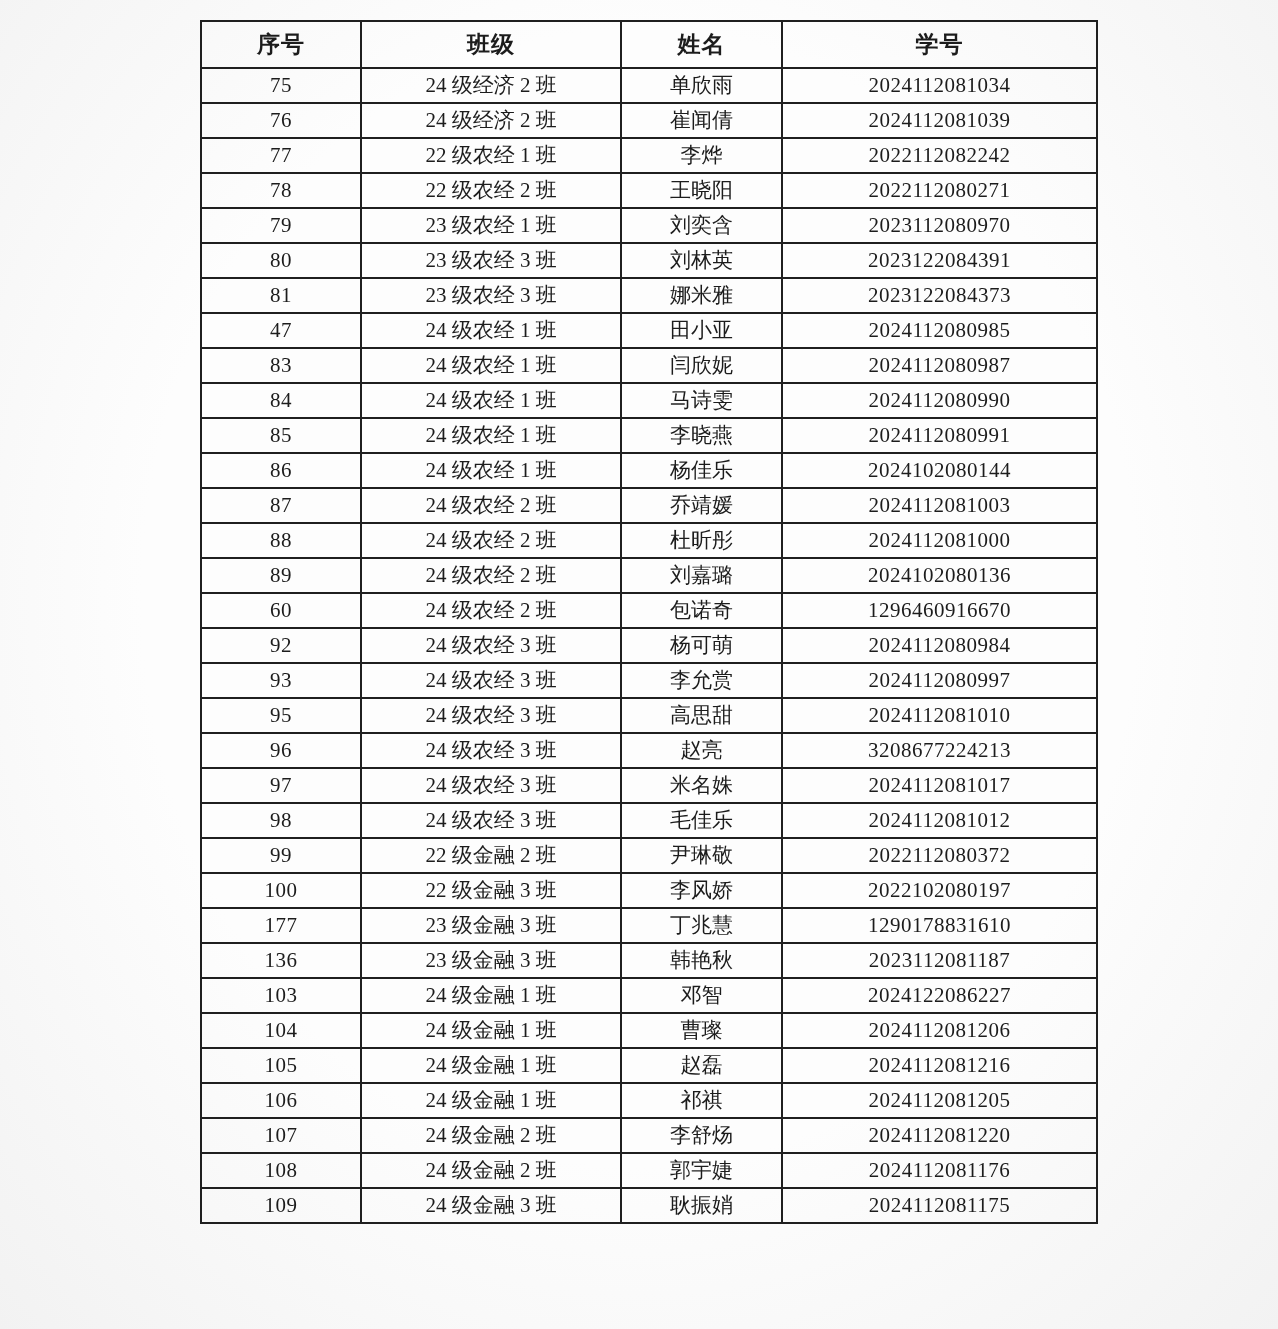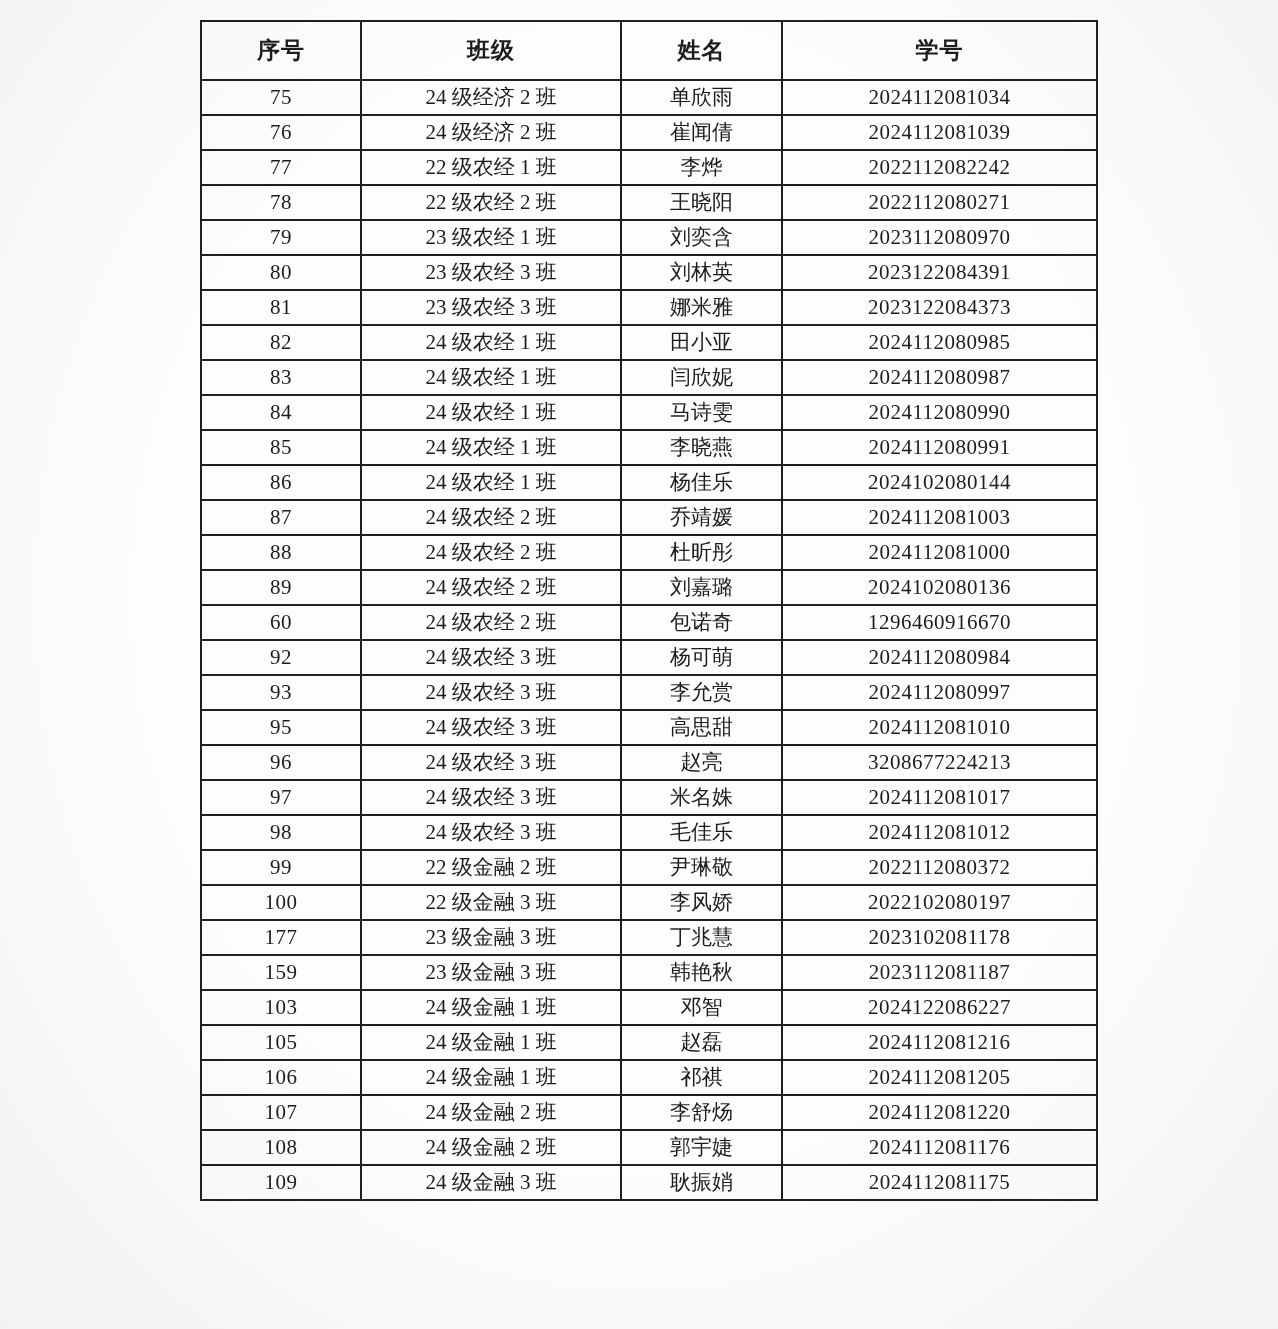--- a/index.html
+++ b/index.html
@@ -35,21 +35,21 @@
   table.roster col.c-name  { width: 161px; }
   table.roster col.c-id    { width: 315px; }
   table.roster th, table.roster td {
     border: 2px solid var(--border);
     text-align: center;
     vertical-align: middle;
     white-space: nowrap;
     overflow: hidden;
   }
   table.roster th {
-    height: 59px;
+    height: 47px;
     font-size: 23px;
     font-weight: bold;
     font-family: "Liberation Sans", "DejaVu Sans", sans-serif;
     letter-spacing: 1px;
   }
   table.roster td {
     height: 35px;
     font-size: 21px;
     line-height: 1;
   }
@@ -115,21 +115,21 @@
         <td class="cell-name">刘林英</td>
         <td class="cell-id">2023122084391</td>
       </tr>
         <tr>
         <td class="cell-index">81</td>
         <td class="cell-class">23 级农经 3 班</td>
         <td class="cell-name">娜米雅</td>
         <td class="cell-id">2023122084373</td>
       </tr>
         <tr>
-        <td class="cell-index">82</td>
+        <td class="cell-index">47</td>
         <td class="cell-class">24 级农经 1 班</td>
         <td class="cell-name">田小亚</td>
         <td class="cell-id">2024112080985</td>
       </tr>
         <tr>
         <td class="cell-index">83</td>
         <td class="cell-class">24 级农经 1 班</td>
         <td class="cell-name">闫欣妮</td>
         <td class="cell-id">2024112080987</td>
       </tr>
@@ -220,33 +220,39 @@
         <tr>
         <td class="cell-index">100</td>
         <td class="cell-class">22 级金融 3 班</td>
         <td class="cell-name">李风娇</td>
         <td class="cell-id">2022102080197</td>
       </tr>
         <tr>
         <td class="cell-index">177</td>
         <td class="cell-class">23 级金融 3 班</td>
         <td class="cell-name">丁兆慧</td>
-        <td class="cell-id">2023102081178</td>
-      </tr>
-        <tr>
-        <td class="cell-index">159</td>
+        <td class="cell-id">1290178831610</td>
+      </tr>
+        <tr>
+        <td class="cell-index">136</td>
         <td class="cell-class">23 级金融 3 班</td>
         <td class="cell-name">韩艳秋</td>
         <td class="cell-id">2023112081187</td>
       </tr>
         <tr>
         <td class="cell-index">103</td>
         <td class="cell-class">24 级金融 1 班</td>
         <td class="cell-name">邓智</td>
         <td class="cell-id">2024122086227</td>
+      </tr>
+        <tr>
+        <td class="cell-index">104</td>
+        <td class="cell-class">24 级金融 1 班</td>
+        <td class="cell-name">曹璨</td>
+        <td class="cell-id">2024112081206</td>
       </tr>
         <tr>
         <td class="cell-index">105</td>
         <td class="cell-class">24 级金融 1 班</td>
         <td class="cell-name">赵磊</td>
         <td class="cell-id">2024112081216</td>
       </tr>
         <tr>
         <td class="cell-index">106</td>
         <td class="cell-class">24 级金融 1 班</td>

